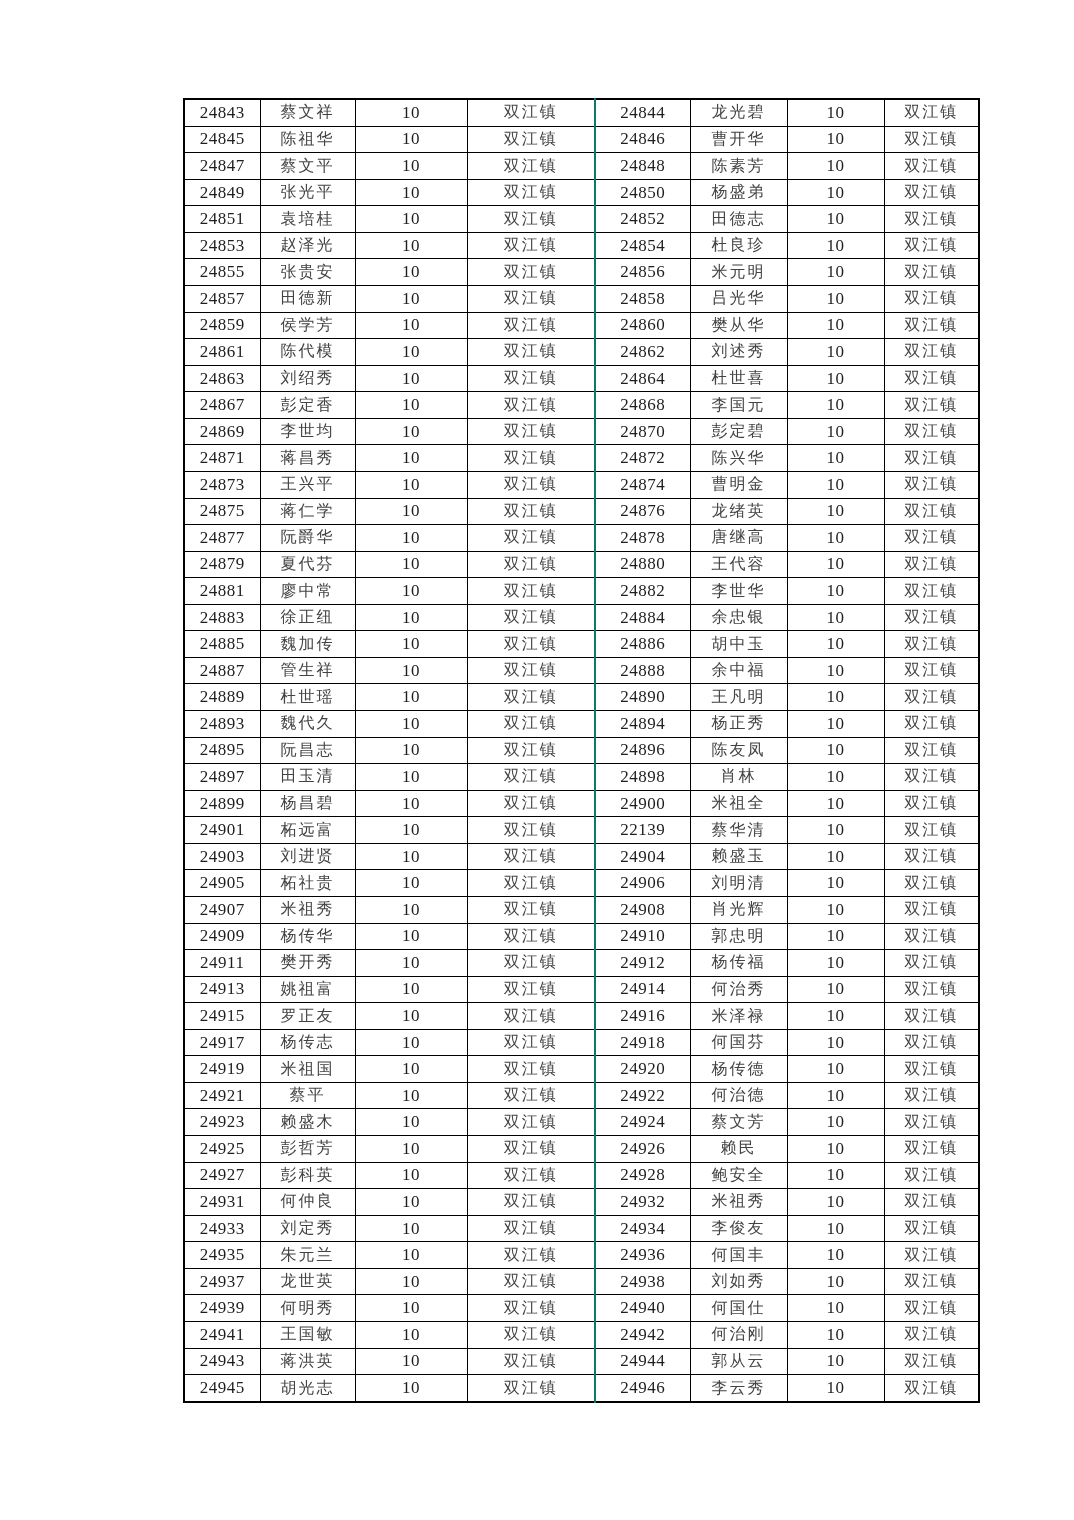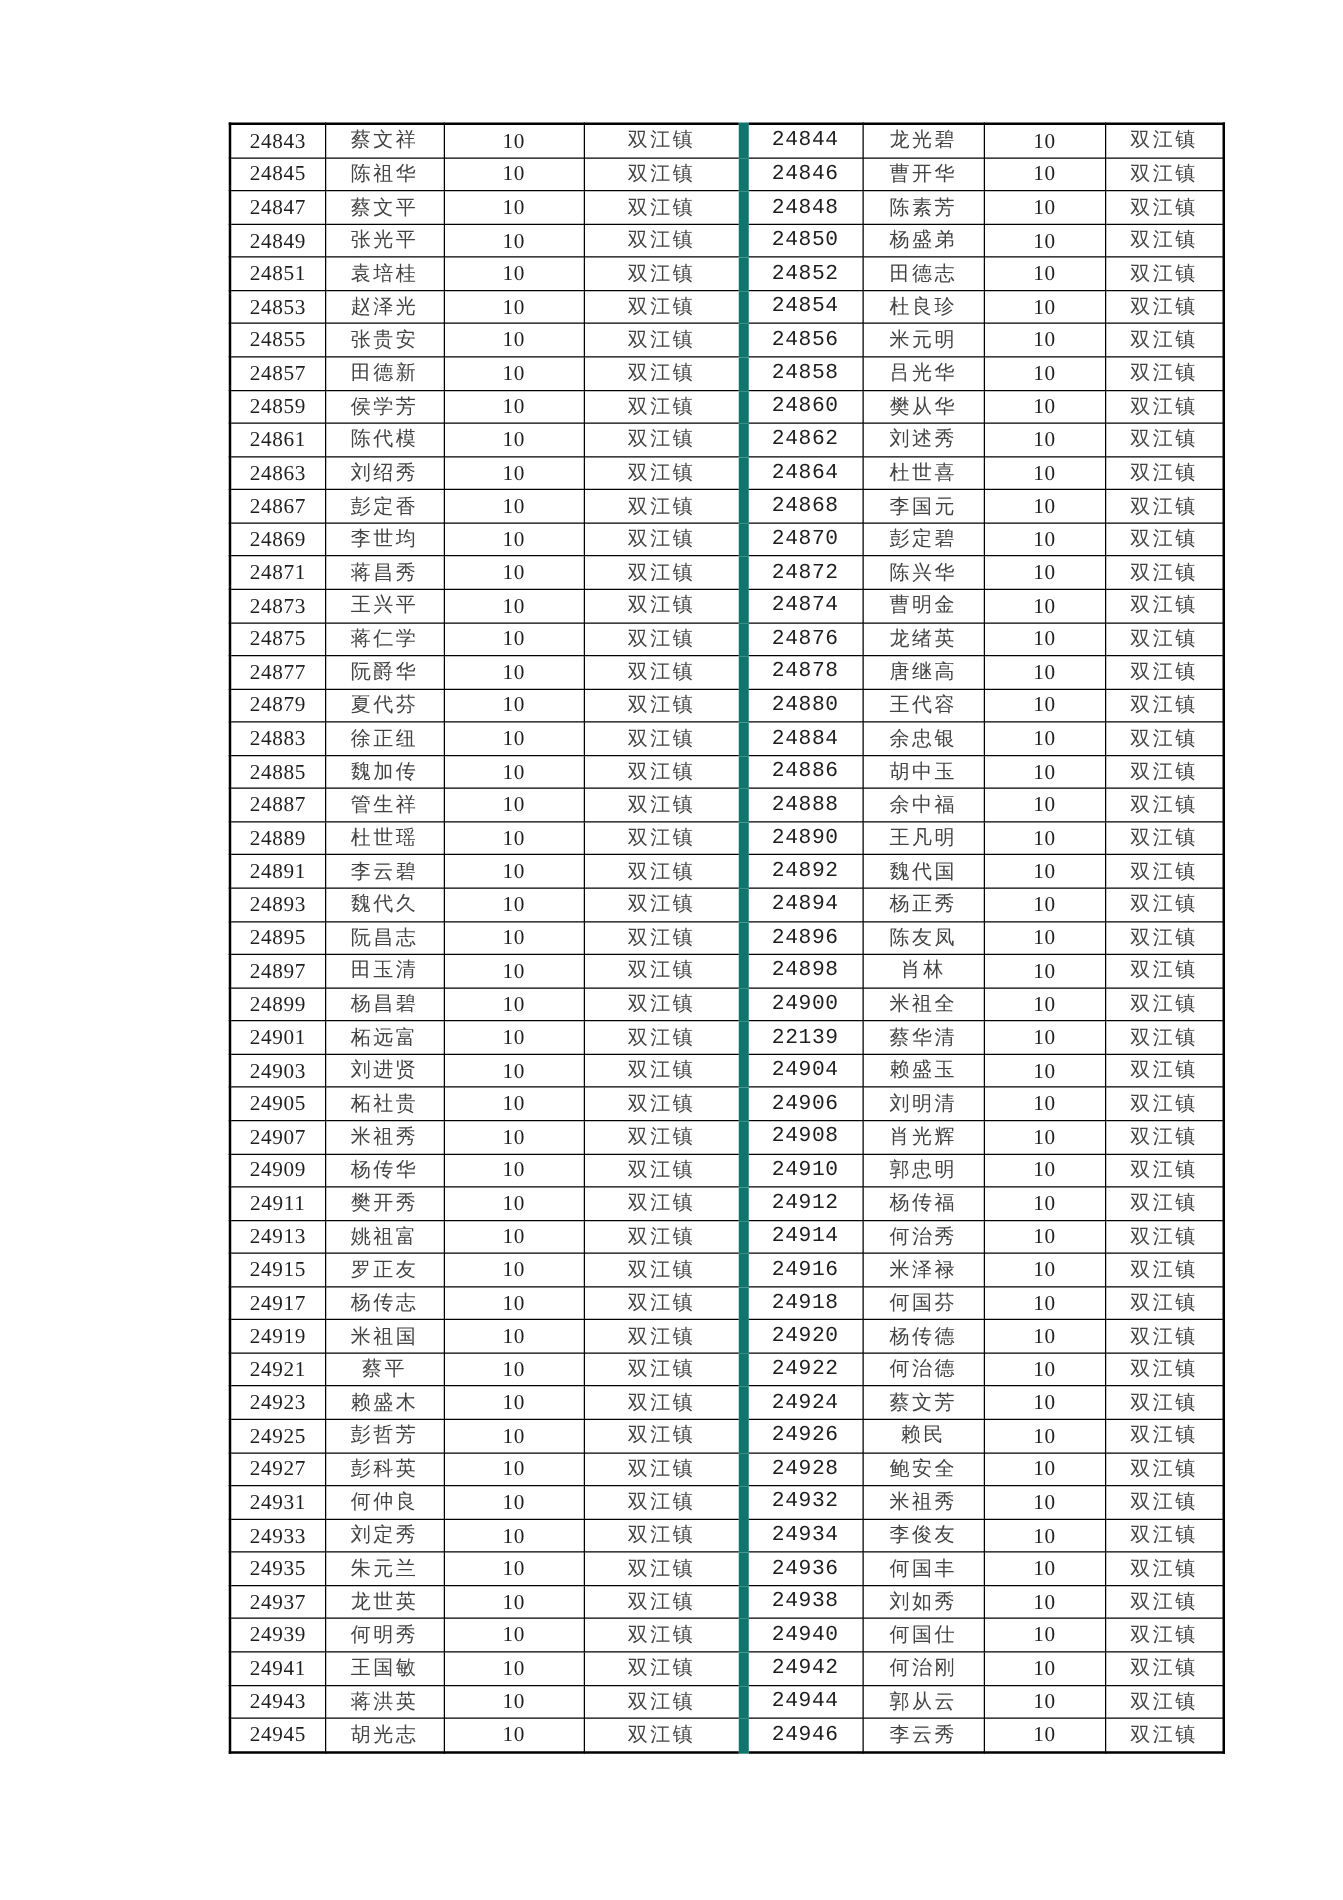--- a/index.html
+++ b/index.html
@@ -36,22 +36,21 @@
   }
   table.roster td {
     border: 1px solid #000;
     text-align: center;
     vertical-align: middle;
     padding: 0;
     overflow: hidden;
     white-space: nowrap;
   }
   table.roster td.mid {
-    border-left: 8px solid #0f766e;
-    font-family: Liberation Mono, monospace;
+    border-left: 2px solid #0f766e;
   }
   td.num {
     font-size: 17px;
     color: #1e1e1e;
     letter-spacing: 0.5px;
   }
   td.cjk {
     font-size: 16px;
     color: #434343;
     letter-spacing: 2px;
@@ -248,20 +247,30 @@
             <td class="num">24879</td>
             <td class="cjk">夏代芬</td>
             <td class="num">10</td>
             <td class="cjk">双江镇</td>
             <td class="num mid">24880</td>
             <td class="cjk">王代容</td>
             <td class="num">10</td>
             <td class="cjk">双江镇</td>
           </tr>
           <tr>
+            <td class="num">24881</td>
+            <td class="cjk">廖中常</td>
+            <td class="num">10</td>
+            <td class="cjk">双江镇</td>
+            <td class="num mid">24882</td>
+            <td class="cjk">李世华</td>
+            <td class="num">10</td>
+            <td class="cjk">双江镇</td>
+          </tr>
+          <tr>
             <td class="num">24883</td>
             <td class="cjk">徐正纽</td>
             <td class="num">10</td>
             <td class="cjk">双江镇</td>
             <td class="num mid">24884</td>
             <td class="cjk">余忠银</td>
             <td class="num">10</td>
             <td class="cjk">双江镇</td>
           </tr>
           <tr>
@@ -284,30 +293,20 @@
             <td class="num">10</td>
             <td class="cjk">双江镇</td>
           </tr>
           <tr>
             <td class="num">24889</td>
             <td class="cjk">杜世瑶</td>
             <td class="num">10</td>
             <td class="cjk">双江镇</td>
             <td class="num mid">24890</td>
             <td class="cjk">王凡明</td>
-            <td class="num">10</td>
-            <td class="cjk">双江镇</td>
-          </tr>
-          <tr>
-            <td class="num">24891</td>
-            <td class="cjk">李云碧</td>
-            <td class="num">10</td>
-            <td class="cjk">双江镇</td>
-            <td class="num mid">24892</td>
-            <td class="cjk">魏代国</td>
             <td class="num">10</td>
             <td class="cjk">双江镇</td>
           </tr>
           <tr>
             <td class="num">24893</td>
             <td class="cjk">魏代久</td>
             <td class="num">10</td>
             <td class="cjk">双江镇</td>
             <td class="num mid">24894</td>
             <td class="cjk">杨正秀</td>

